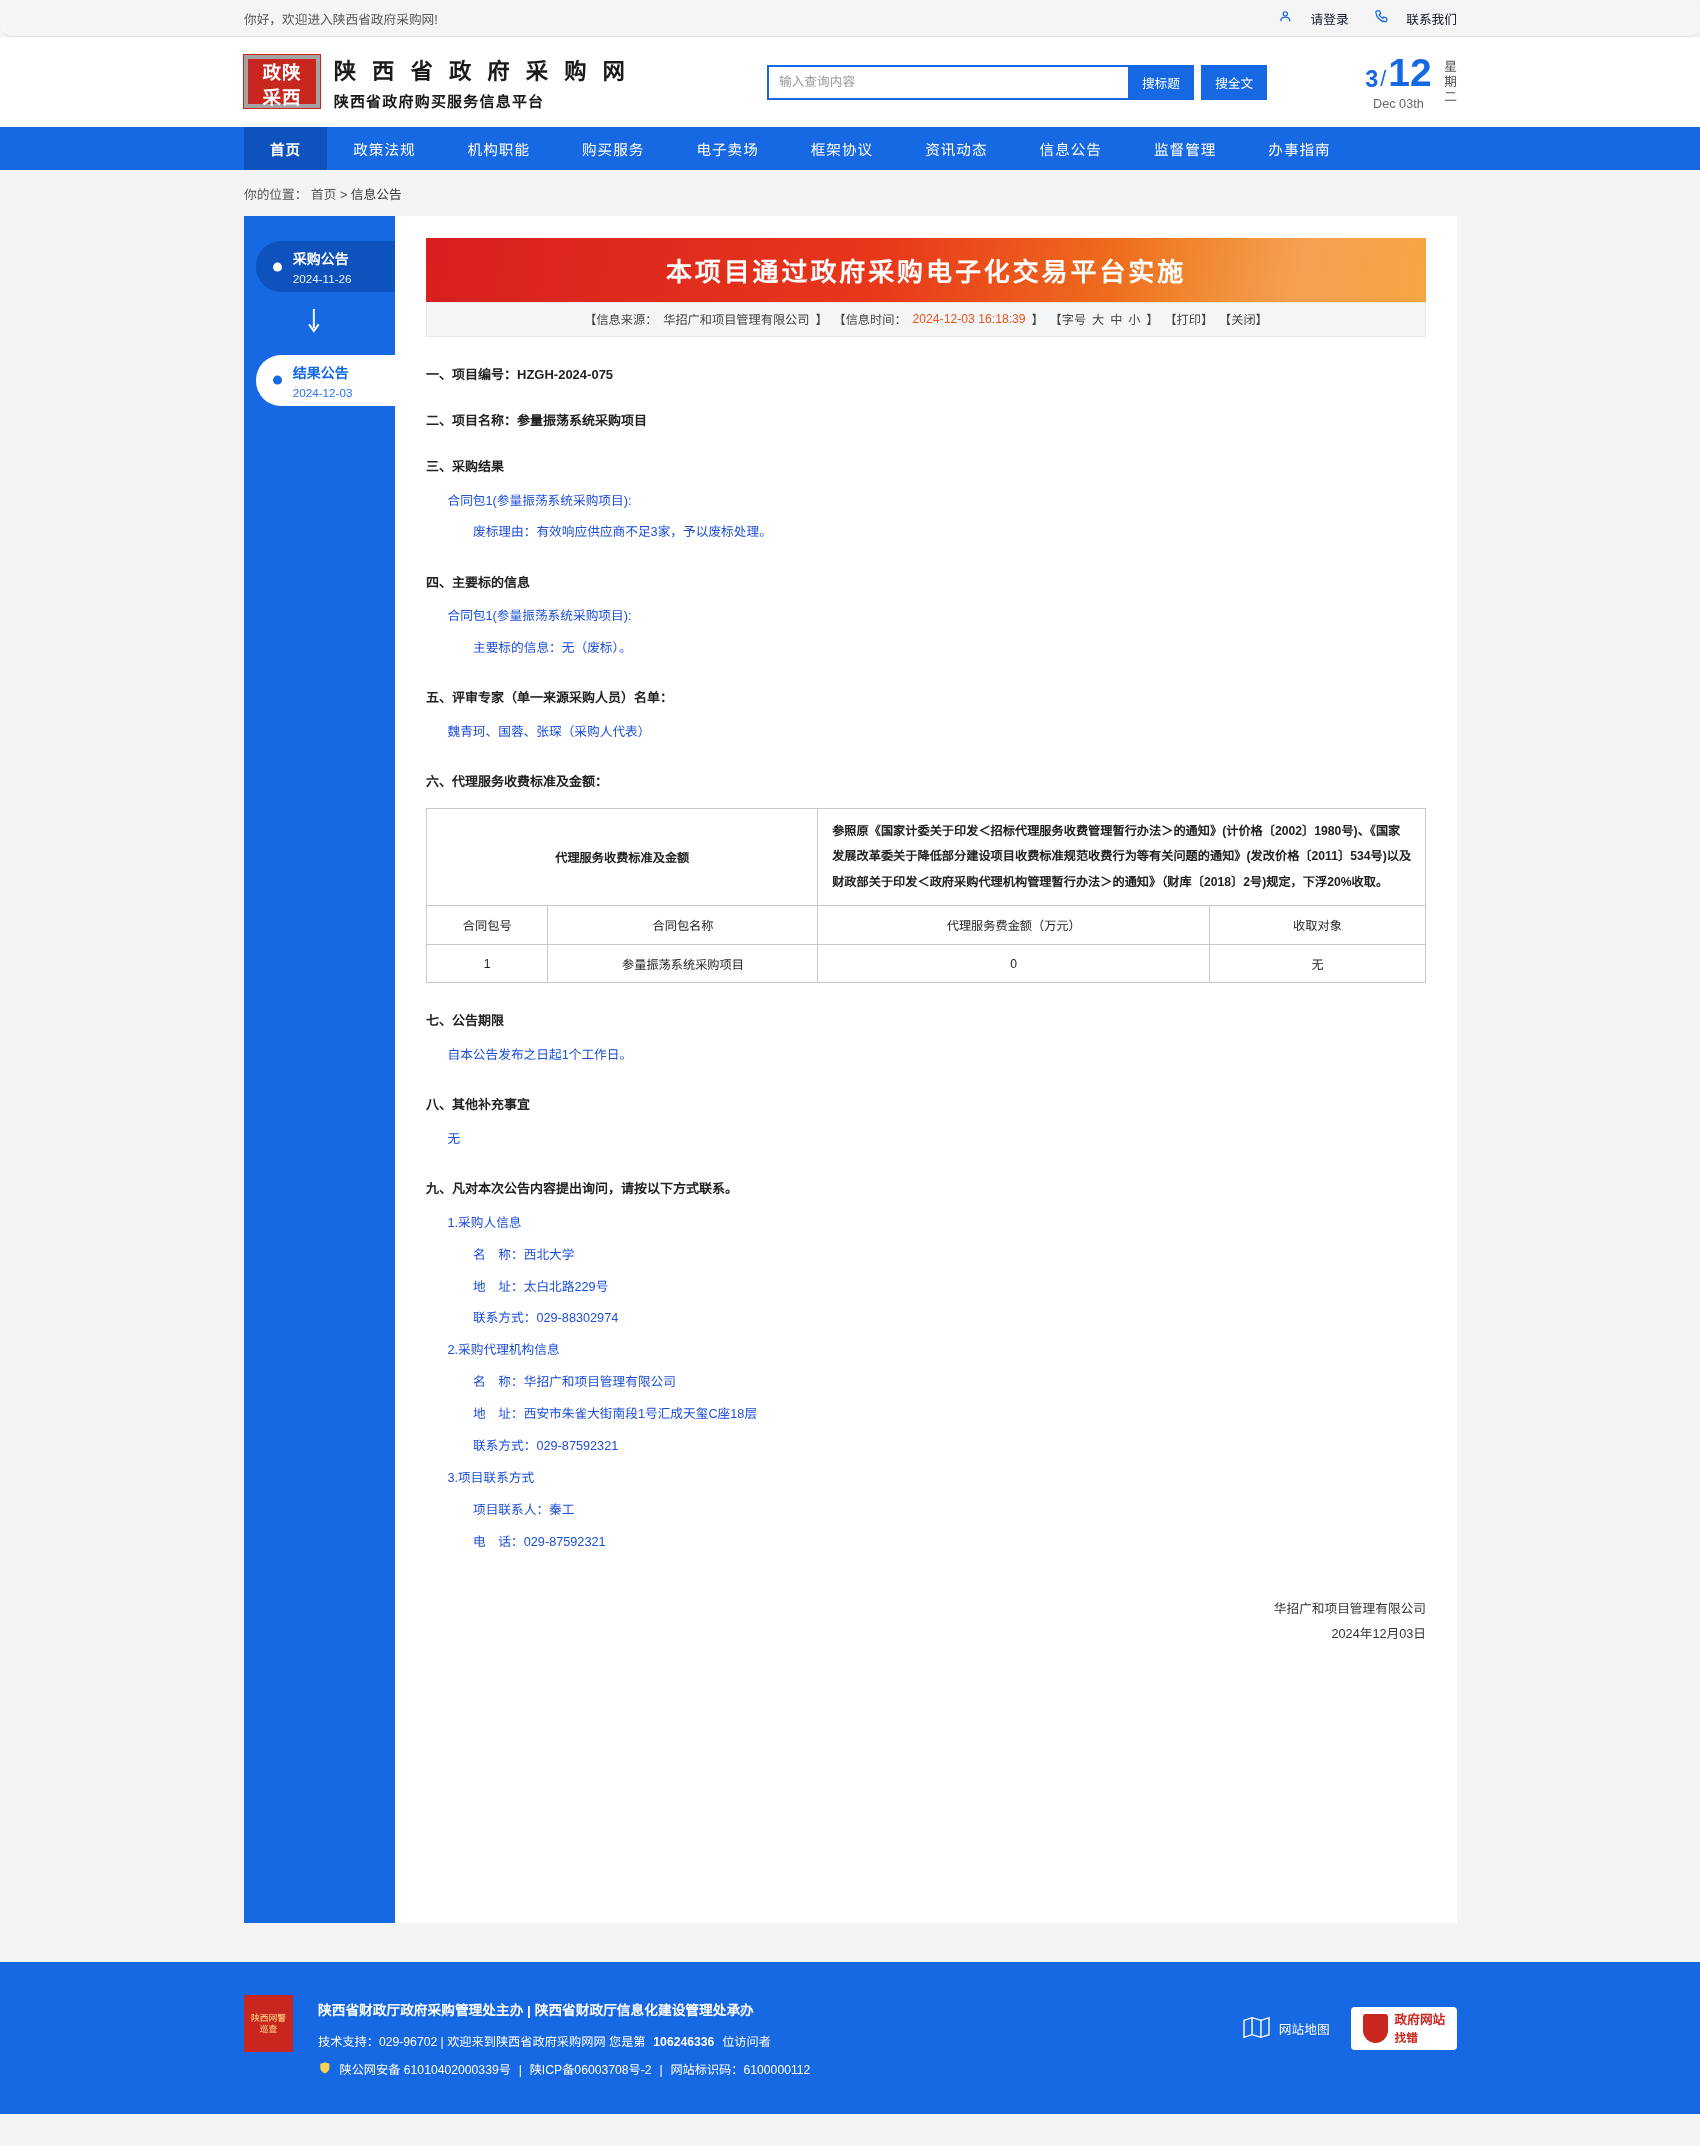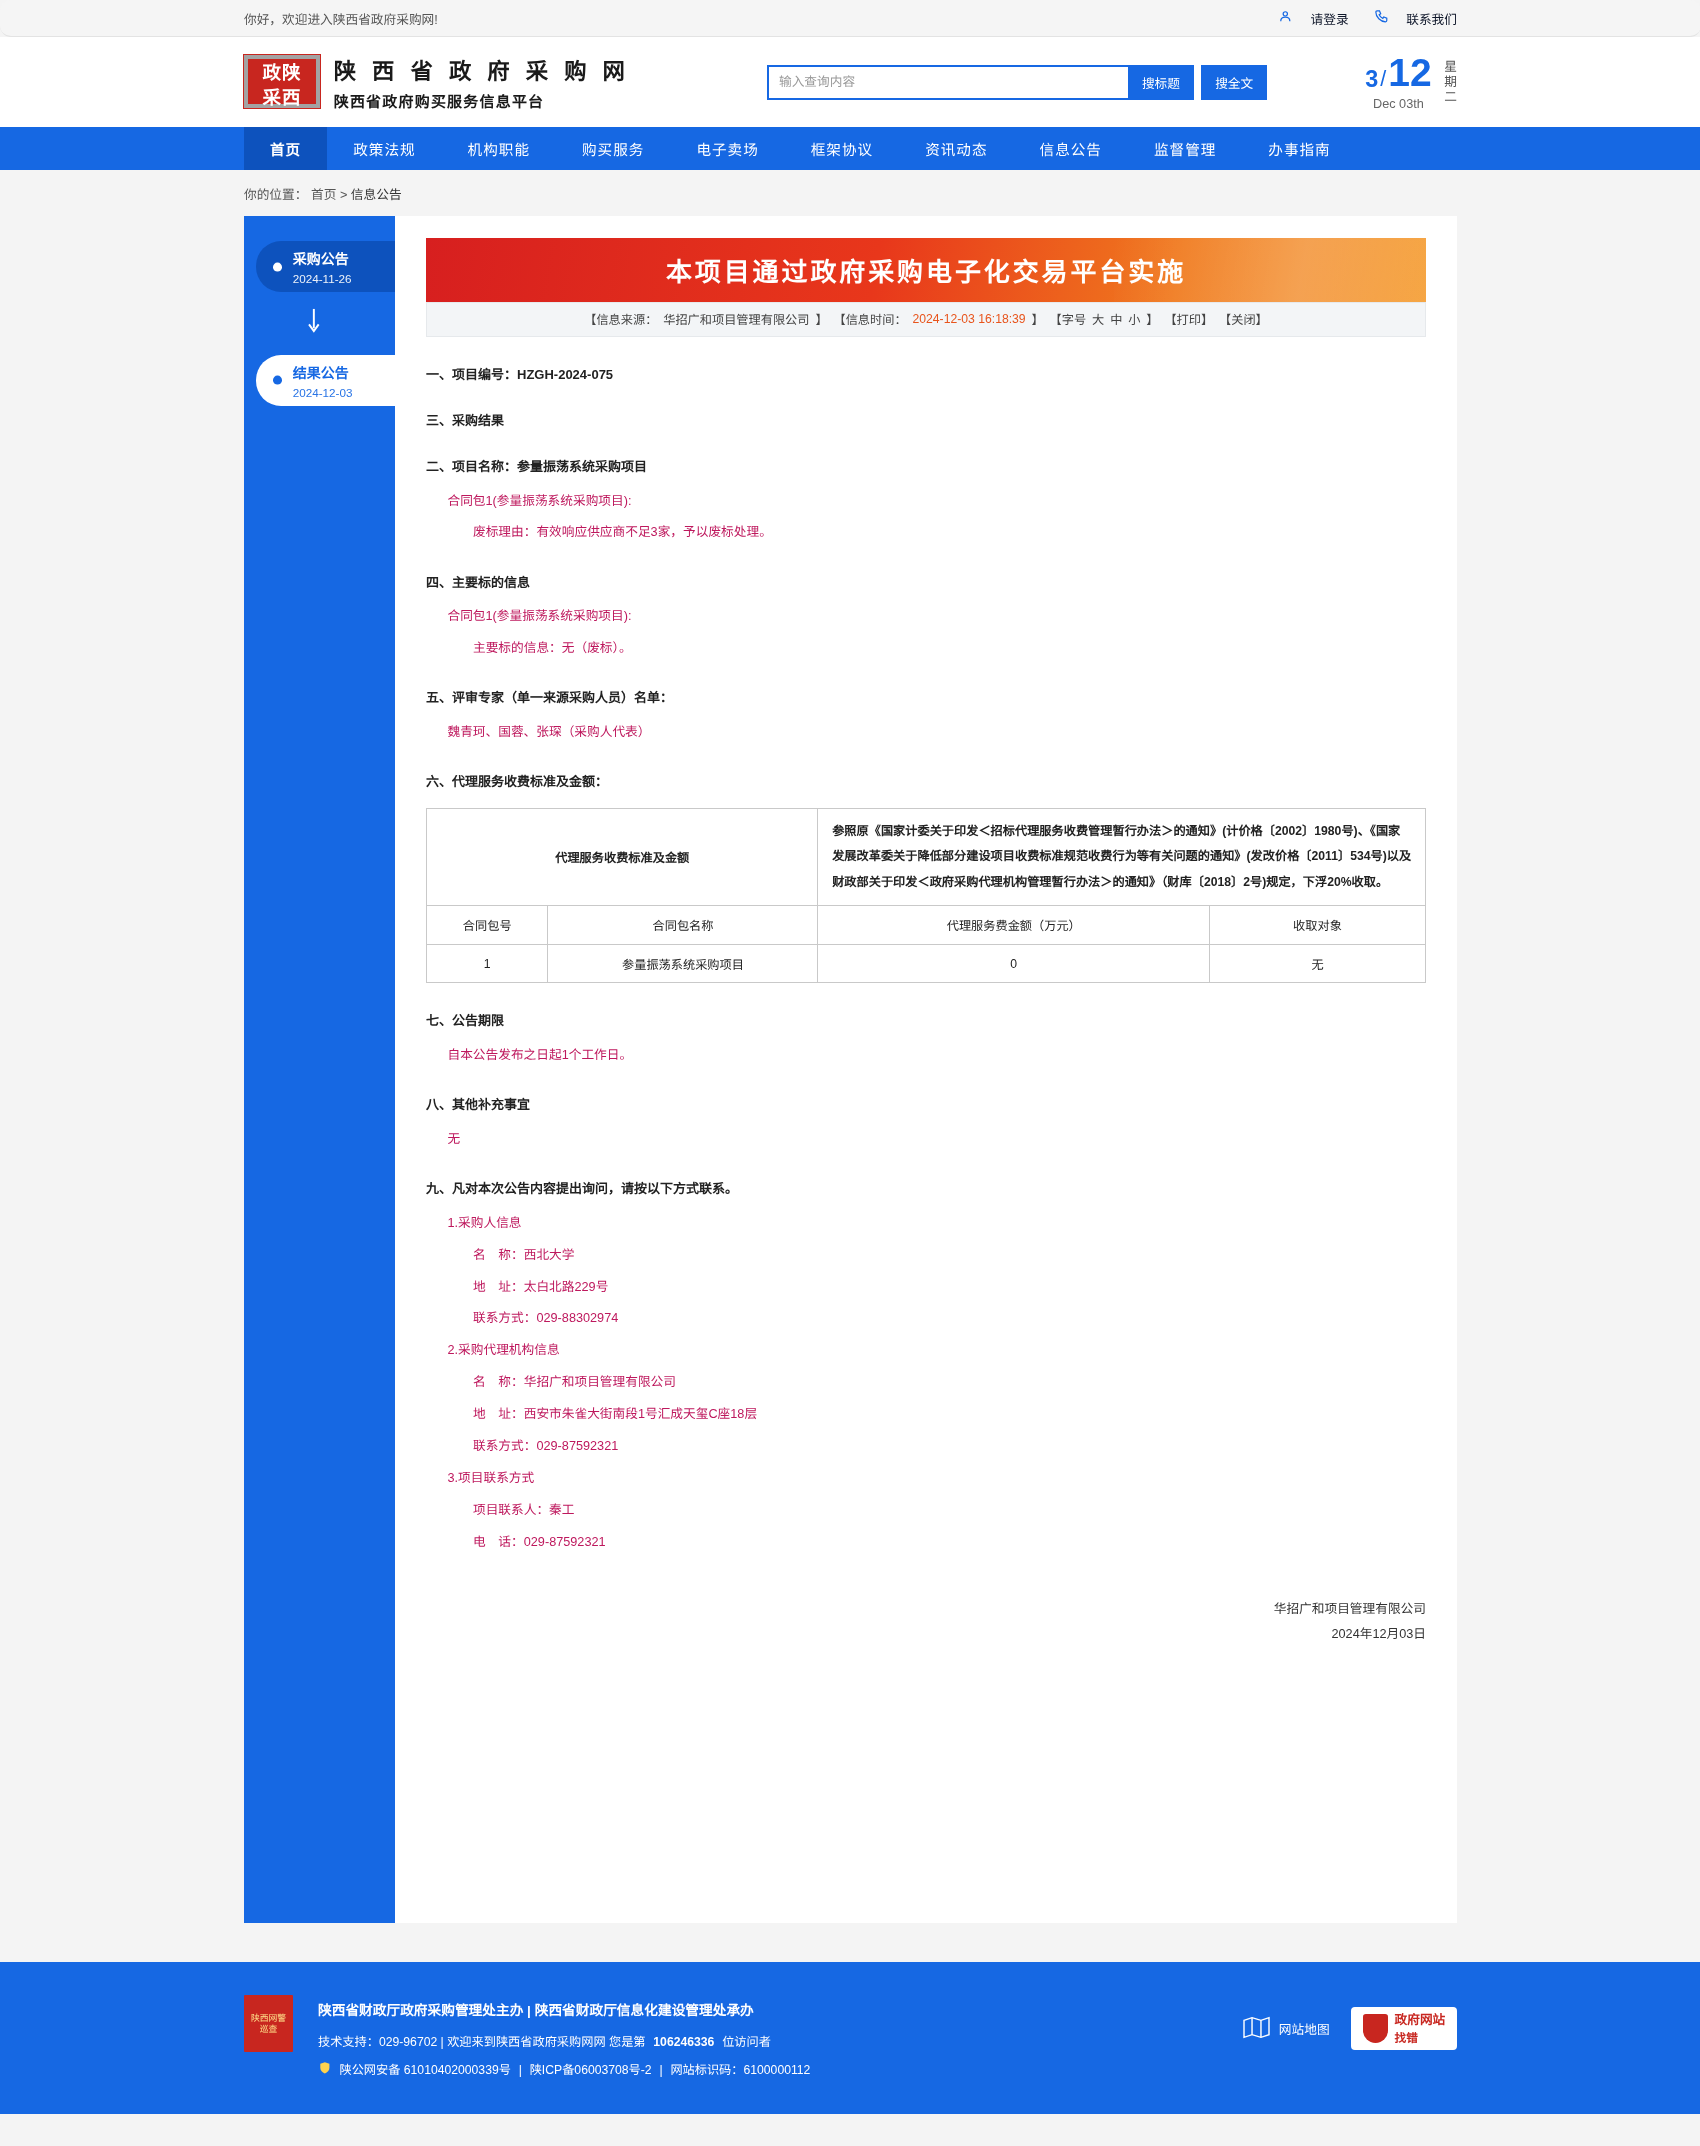--- a/index.html
+++ b/index.html
@@ -219,21 +219,21 @@
   .meta-bar .time { color: #e8541c; }
   .meta-bar .seg { white-space: nowrap; }
   .meta-bar .lnk { cursor: pointer; }
 
   .sec {
     font-size: 13px;
     font-weight: bold;
     color: #222;
     margin: 27px 0 0 0;
   }
-  .para { font-size: 12.7px; color: #be185d; margin: 13.7px 0 0 21.5px; line-height: 1.9; }
+  .para { font-size: 12.7px; color: #1d4ed8; margin: 13.7px 0 0 21.5px; line-height: 1.9; }
   .para.ind3 { margin-left: 47px; }
   .para.tight { margin-top: 7.8px; }
 
   table.fee {
     width: 100%;
     border-collapse: collapse;
     margin-top: 17.6px;
     font-size: 12.2px;
   }
   table.fee td {
@@ -402,23 +402,23 @@
       <span class="seg">【字号</span>
       <span class="seg lnk">大</span>
       <span class="seg lnk">中</span>
       <span class="seg lnk">小</span>
       <span class="seg">】</span>
       <span class="seg lnk">【打印】</span>
       <span class="seg lnk">【关闭】</span>
     </div>
 
     <div class="sec">一、项目编号：HZGH-2024-075</div>
+    <div class="sec">二、项目名称：参量振荡系统采购项目</div>
+
     <div class="sec">三、采购结果</div>
-
-    <div class="sec">二、项目名称：参量振荡系统采购项目</div>
     <div class="para">合同包1(参量振荡系统采购项目):</div>
     <div class="para ind3 tight">废标理由：有效响应供应商不足3家，予以废标处理。</div>
 
     <div class="sec">四、主要标的信息</div>
     <div class="para">合同包1(参量振荡系统采购项目):</div>
     <div class="para ind3 tight">主要标的信息：无（废标）。</div>
 
     <div class="sec">五、评审专家（单一来源采购人员）名单：</div>
     <div class="para">魏青珂、国蓉、张琛（采购人代表）</div>
 

